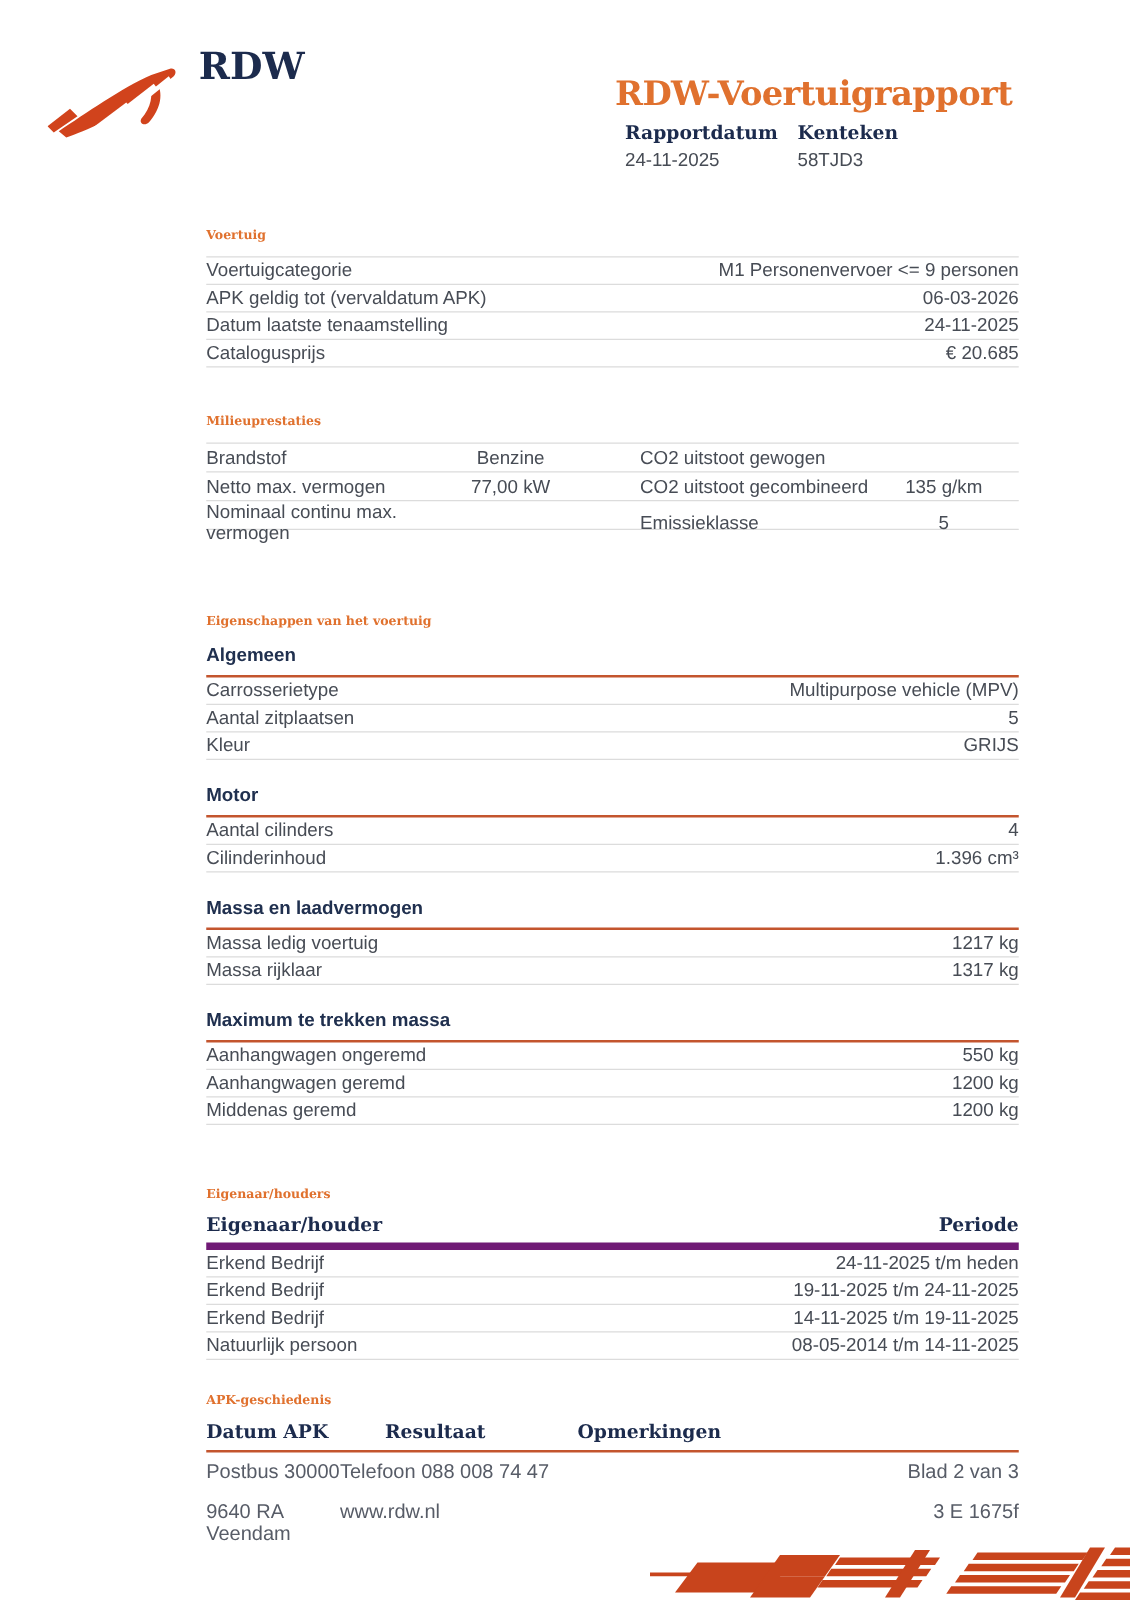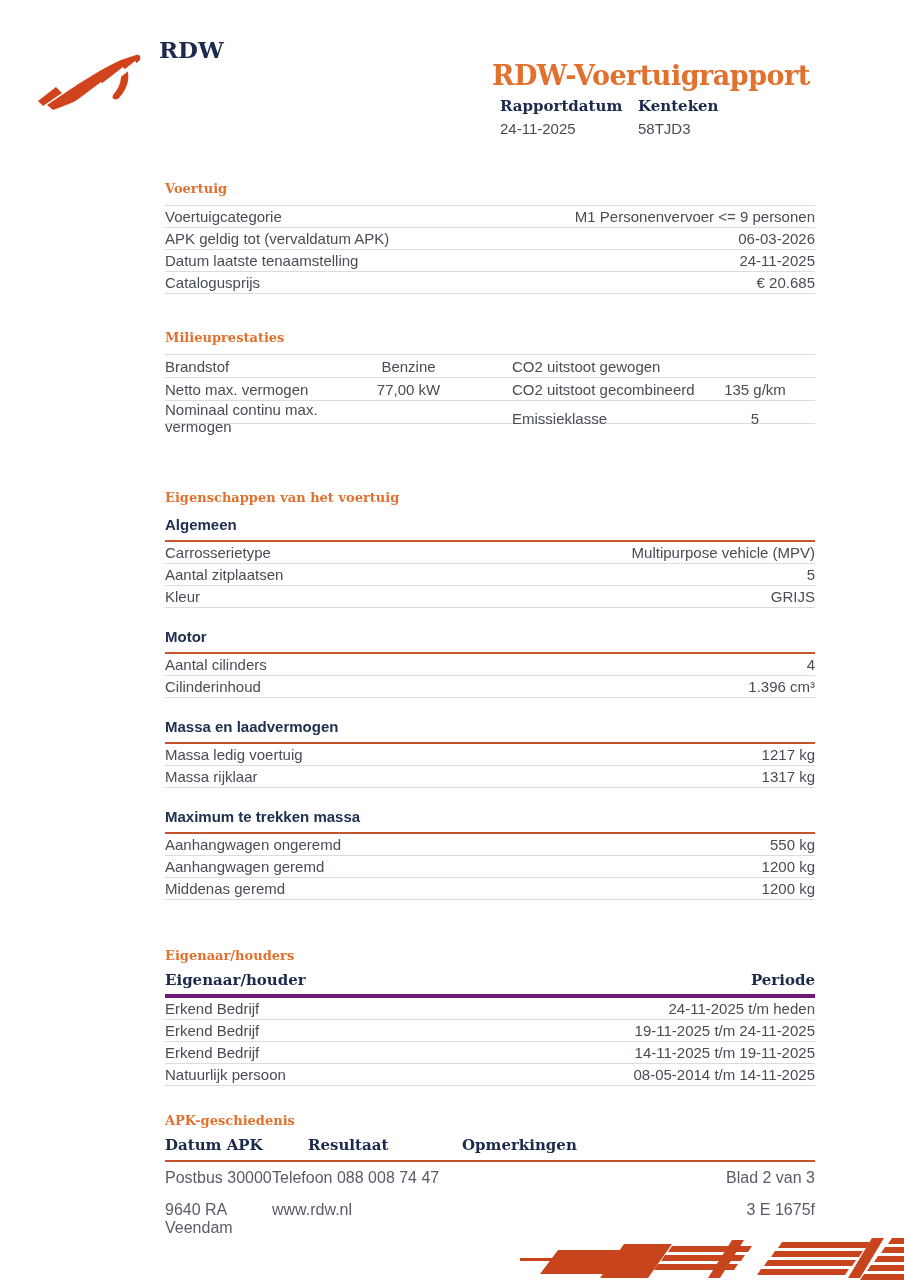--- a/index.html
+++ b/index.html
@@ -2,51 +2,51 @@
 <html><head>
 <meta charset="utf-8">
 <style>
   html,body{margin:0;padding:0;background:#ffffff;}
   .page{position:relative;width:904px;height:1280px;background:#ffffff;overflow:hidden;
         font-family:"Liberation Sans",sans-serif;color:#474C55;}
 
   
   .logo-swoosh{position:absolute;left:38px;top:52px;width:108px;height:60px;}
   .logo-text{position:absolute;left:159px;top:36px;font-family:"DejaVu Serif",serif;
-             font-weight:bold;font-size:23px;color:#1C2B4D;letter-spacing:0px;}
+             font-weight:bold;font-size:30px;color:#1C2B4D;letter-spacing:0px;}
   .doc-title{position:absolute;left:492px;top:42px;font-family:"DejaVu Serif",serif;
              font-weight:bold;font-size:27px;color:#E0712E;letter-spacing:-0.5px;white-space:nowrap;}
   .meta{position:absolute;left:500px;top:97px;display:grid;grid-template-columns:138px auto;}
   .meta-label{font-family:"DejaVu Serif",serif;font-weight:bold;font-size:15px;color:#1C2B4D;}
   .meta-value{font-size:15px;color:#474C55;margin-top:5px;}
 
   
   .section{position:absolute;left:165px;width:650px;}
-  h2.orange{margin:0;font-family:"DejaVu Serif",serif;font-weight:bold;font-size:13px;
+  h2.orange{margin:0;font-family:"DejaVu Serif",serif;font-weight:bold;font-size:10px;
             color:#E0712E;line-height:18px;}
   h2.ruled{padding-bottom:7px;border-bottom:1px solid #DCDCDC;}
   .row{display:flex;justify-content:space-between;align-items:center;height:21px;
        border-bottom:1px solid #DCDCDC;font-size:15px;color:#474C55;}
   .row .val{text-align:right;white-space:nowrap;}
 
   
   .m-row{display:grid;grid-template-columns:185px 117px 45px 183px 120px;align-items:center;
          height:22px;border-bottom:1px solid #DCDCDC;font-size:15px;}
   .m-row .ra{text-align:center;white-space:nowrap;}
 
   
   .subsection{margin-bottom:20px;}
   .sec-gap{height:9px;}
   h3.navy{margin:0;font-family:"Liberation Sans",sans-serif;font-weight:bold;font-size:15px;
           color:#20304F;line-height:18px;padding-bottom:6px;border-bottom:2px solid #C3552E;}
 
   
   .tbl-head{display:flex;justify-content:space-between;margin-top:6px;
             font-family:"DejaVu Serif",serif;font-weight:bold;font-size:15px;color:#1C2B4D;
-            padding-bottom:5px;border-bottom:4px solid #701a75;}
+            padding-bottom:5px;border-bottom:6px solid #701a75;}
   .row.owner{height:21px;}
 
   
   .apk-head{display:grid;grid-template-columns:107px 118px 1fr;margin-top:6px;
             font-family:"DejaVu Serif",serif;font-weight:bold;font-size:15px;color:#1C2B4D;
             padding-bottom:6px;border-bottom:2px solid #C3552E;gap:36px;}
 
   
   .footer{position:absolute;left:165px;top:1169px;width:650px;font-size:16px;color:#575C67;}
   .f-row{display:grid;grid-template-columns:107px 1fr auto;margin-bottom:14px;}

